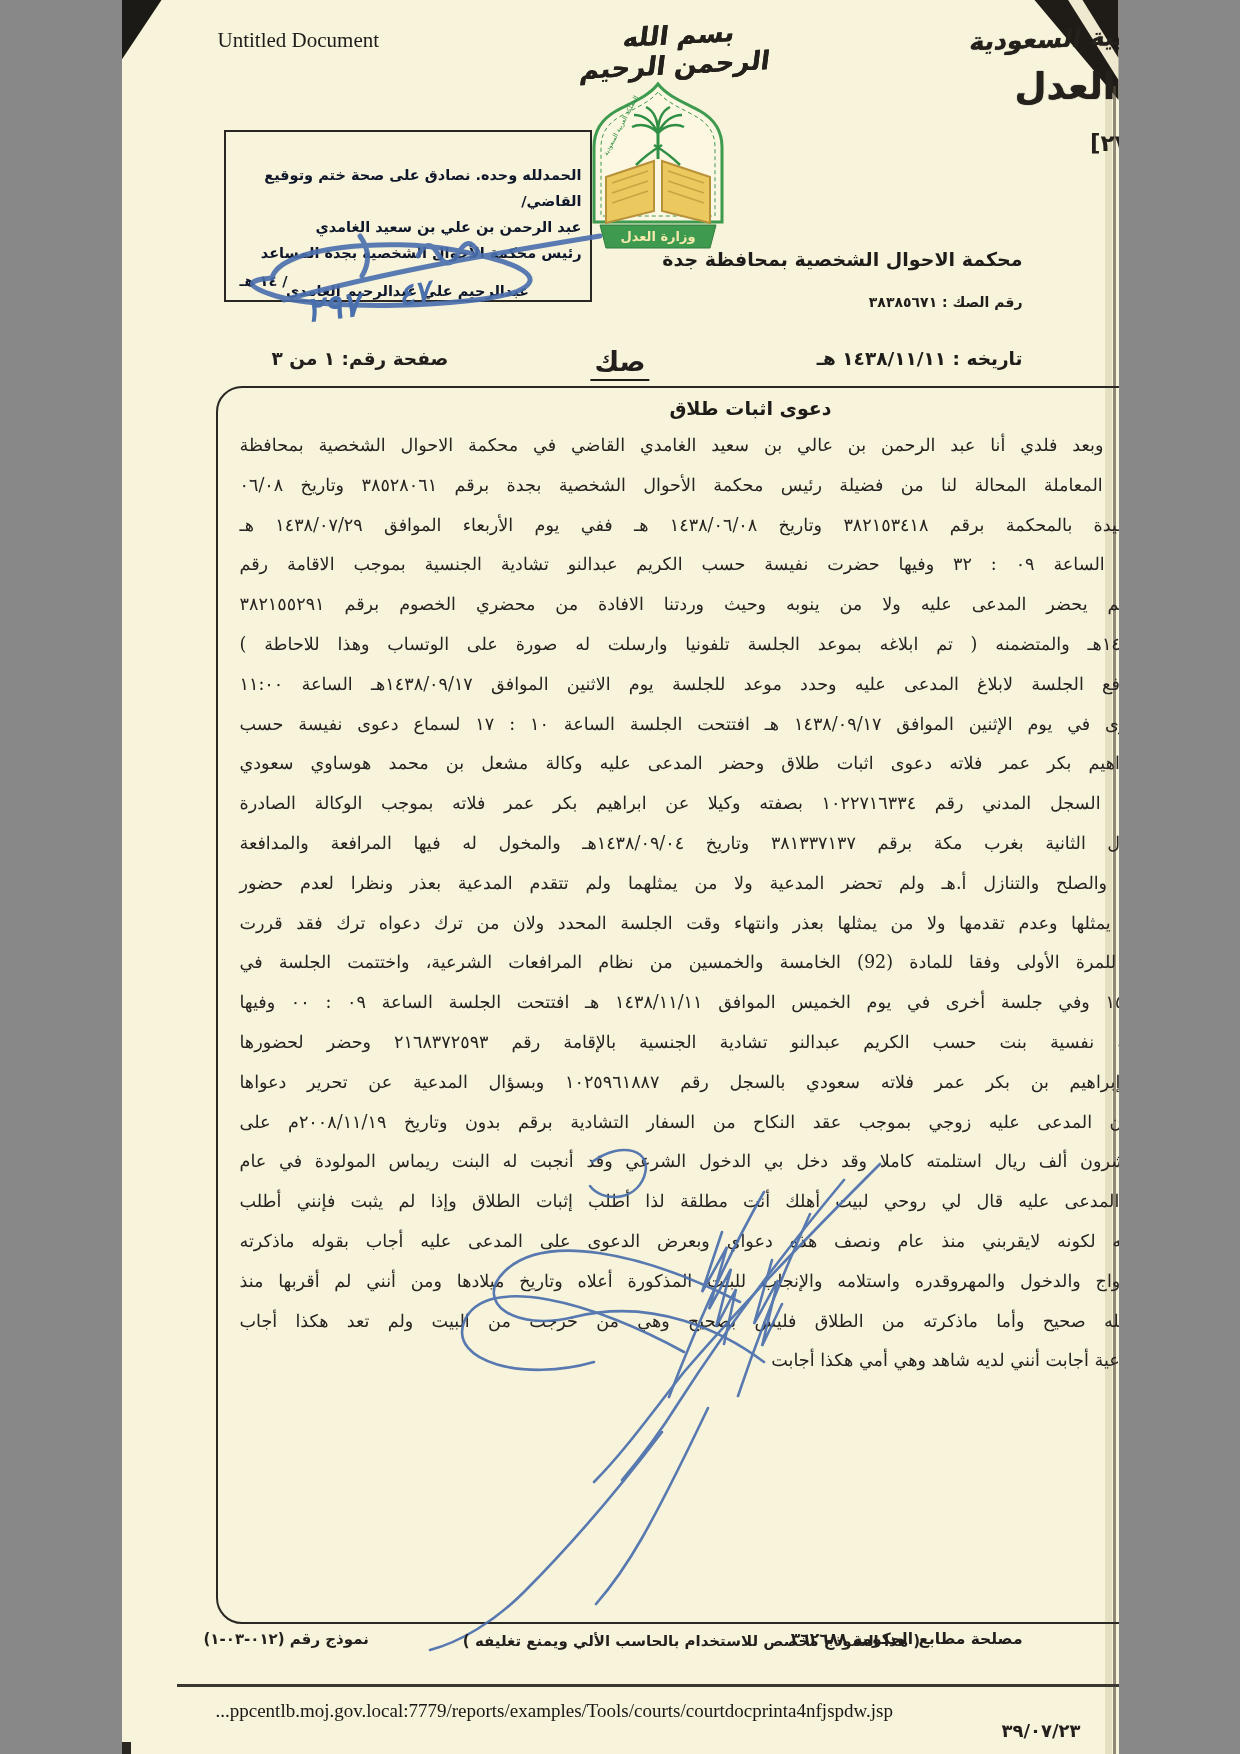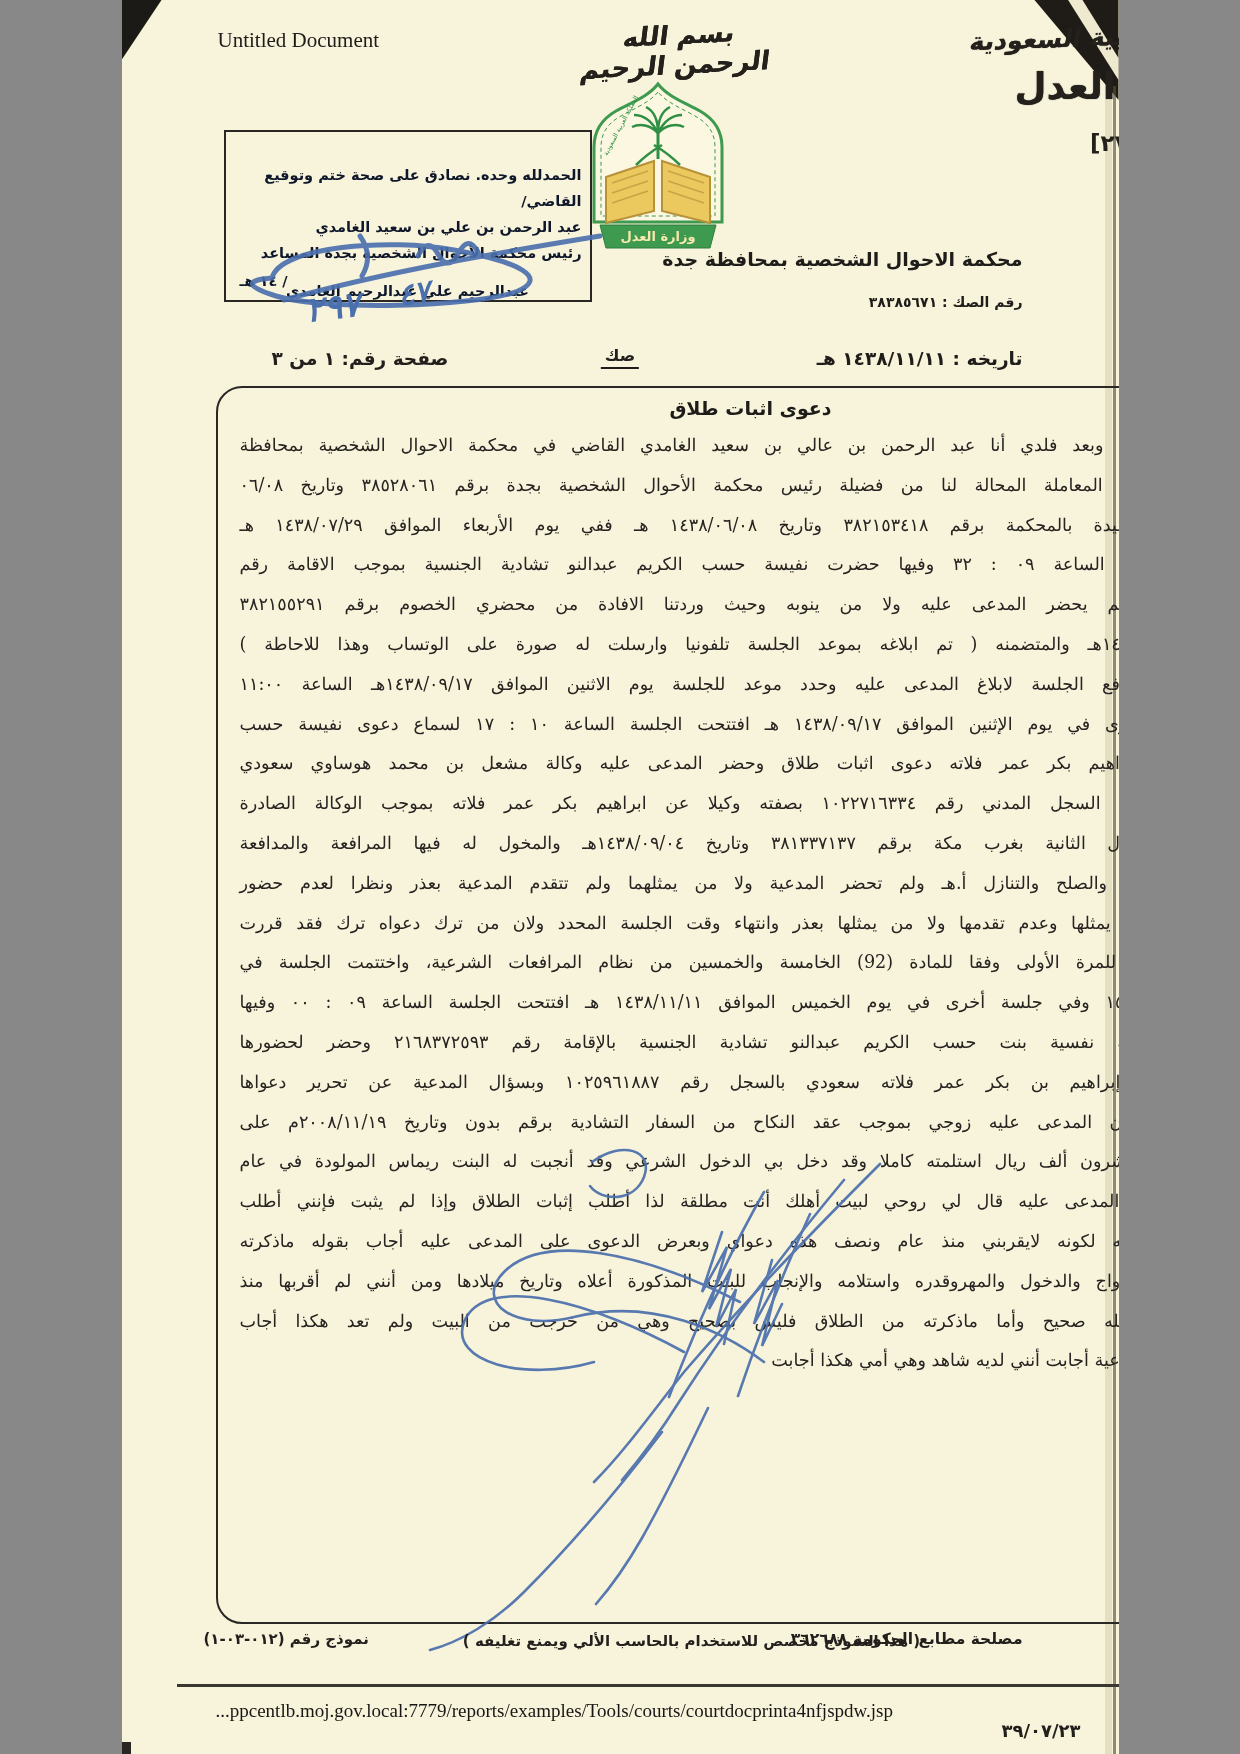--- a/index.html
+++ b/index.html
@@ -42,21 +42,21 @@
     font-size:14.5px; font-weight:bold; color:#0f172a; line-height:26px; }
   .stamp-line { text-align:right; }
   .stamp-line.c { text-align:center; margin-top:12px; }
   .stamp-date { position:absolute; left:14px; bottom:6px; direction:rtl; font-size:14.5px; font-weight:bold; }
 
   .court-info { position:absolute; right:96px; direction:rtl; font-weight:bold; color:#1f1d1a; text-align:right; }
   .court-name { top:248px; font-size:19px; }
   .deed-no   { top:294px; font-size:14px; }
   .deed-date { top:348px; font-size:18.5px; }
   .seal-word { position:absolute; left:50%; transform:translateX(-50%); top:346px;
-    font-size:16px; font-weight:bold; border-bottom:2.5px solid #1f1d1a; padding:0 4px 2px; direction:rtl; }
+    font-size:27px; font-weight:bold; border-bottom:2.5px solid #1f1d1a; padding:0 4px 2px; direction:rtl; }
   .page-num { position:absolute; left:150px; top:348px; direction:rtl;
     font-size:18.5px; font-weight:bold; }
 
   .deed-box { position:absolute; left:94px; top:386px; width:1054px; height:1238px;
     border:2.5px solid #2a2825; border-radius:26px; direction:rtl; }
   .deed-title { text-align:center; margin-top:9px; font-size:19px; font-weight:bold; color:#1e1c19;padding-left:16px; }
   .deed-lines { margin-top:7px; padding:0 20px 0 22px; }
   .deed-line { height:39.8px; line-height:39.8px; font-size:17.6px; color:#262320;
     direction:rtl; text-align:justify; text-align-last:justify; white-space:nowrap;
     font-family:"DejaVu Serif","Liberation Serif",serif; }

